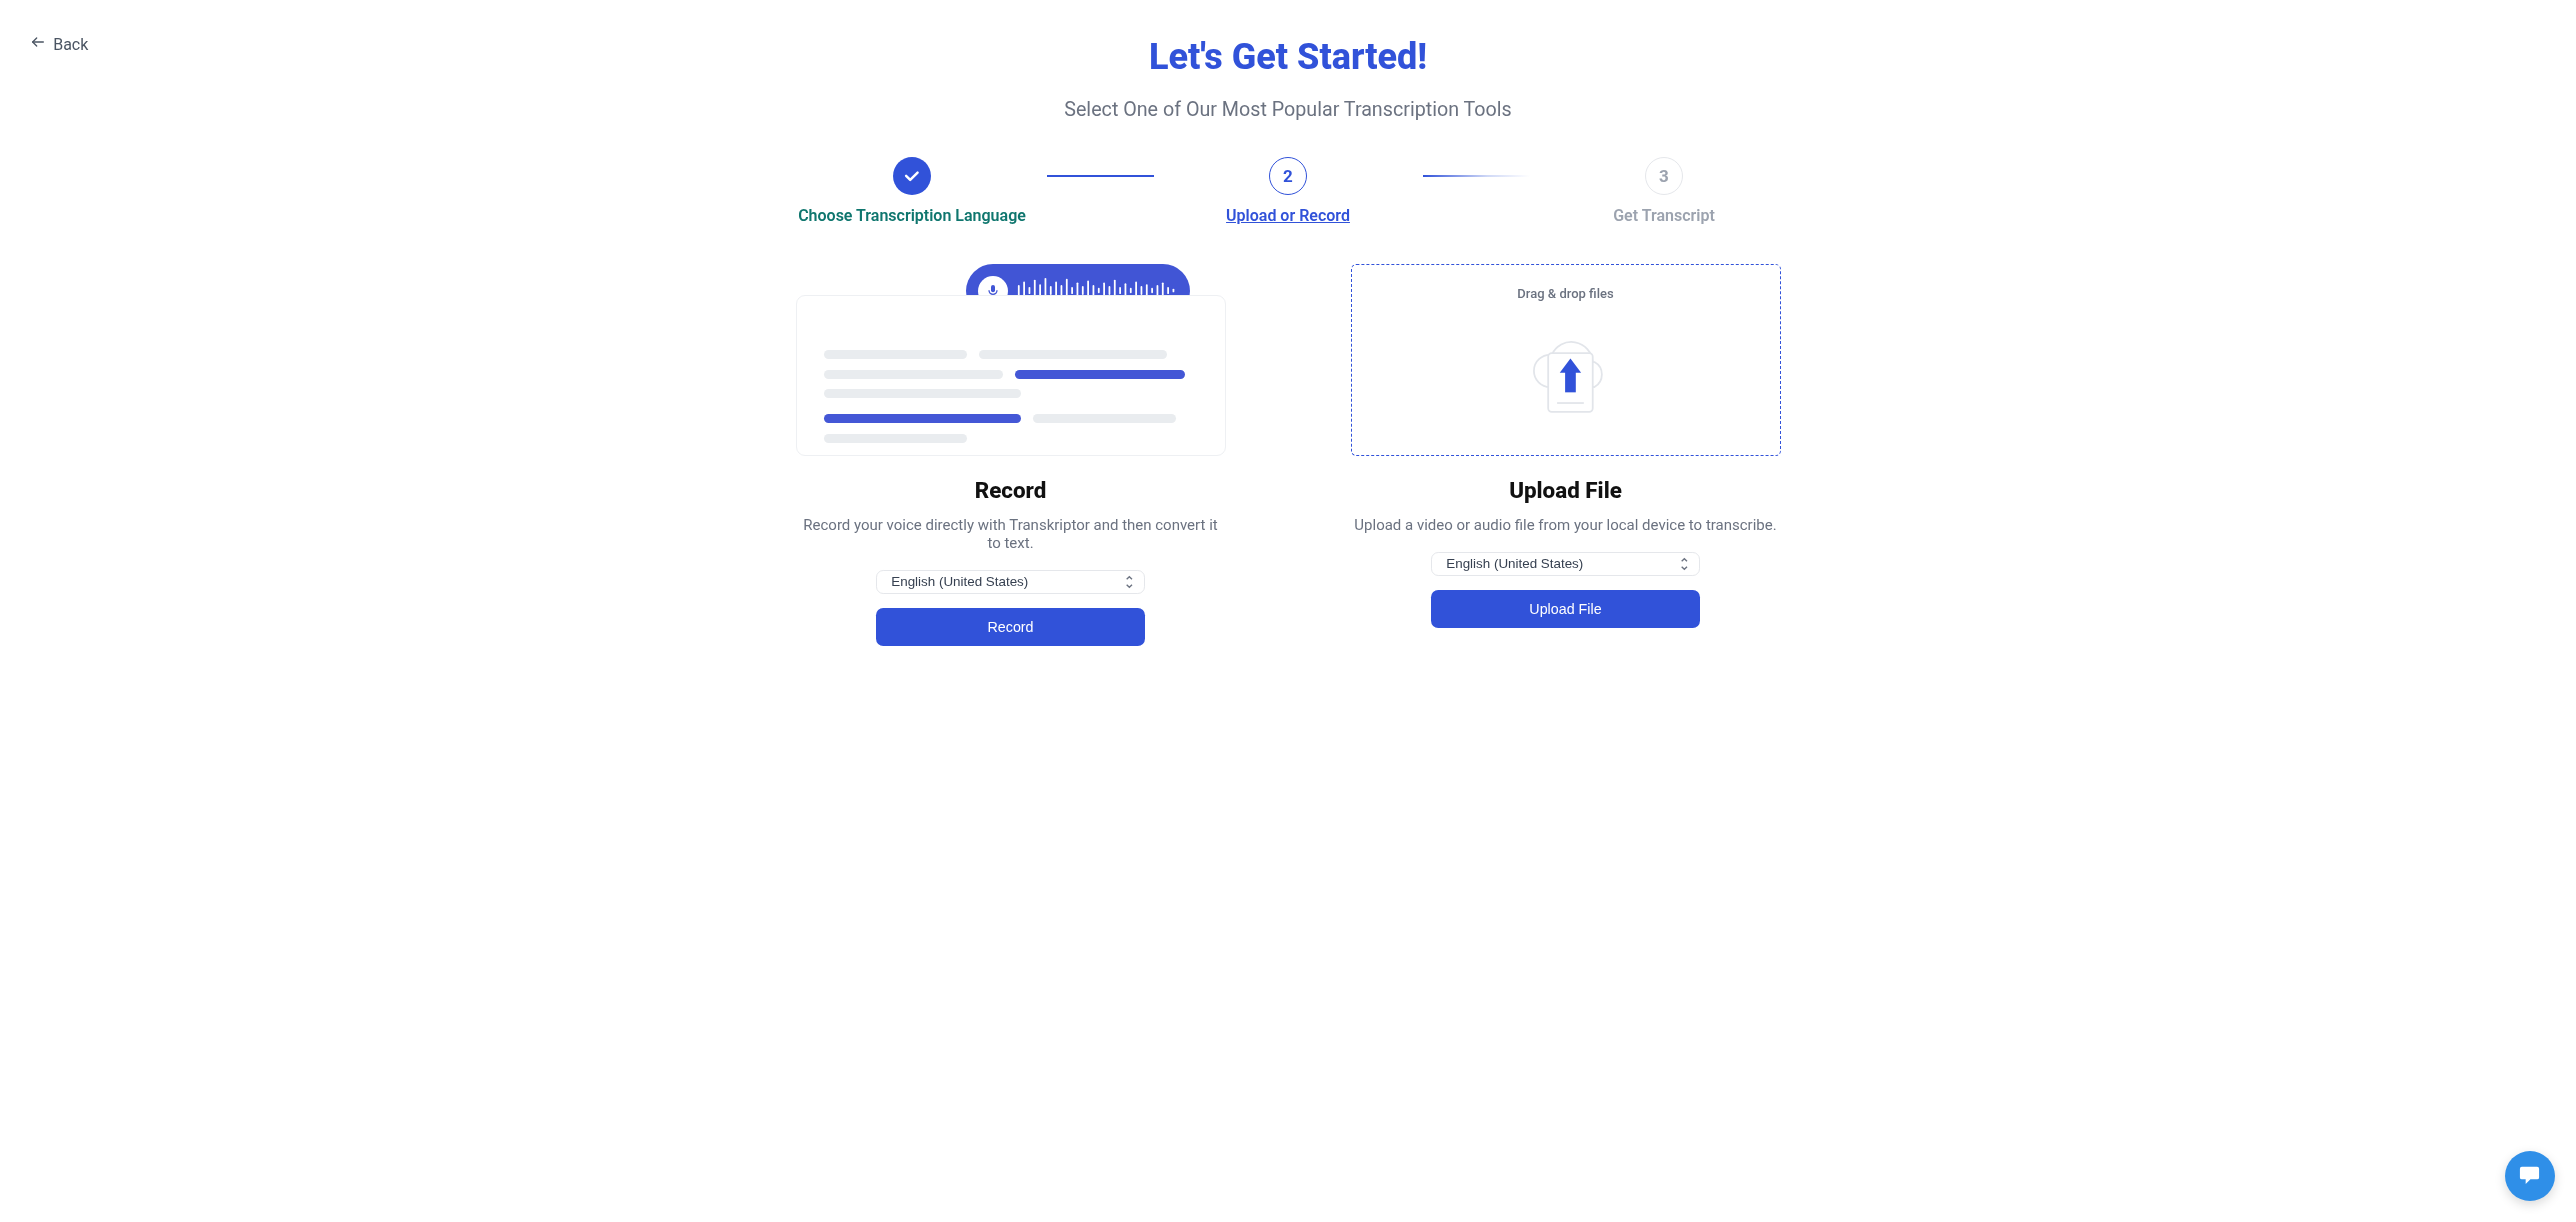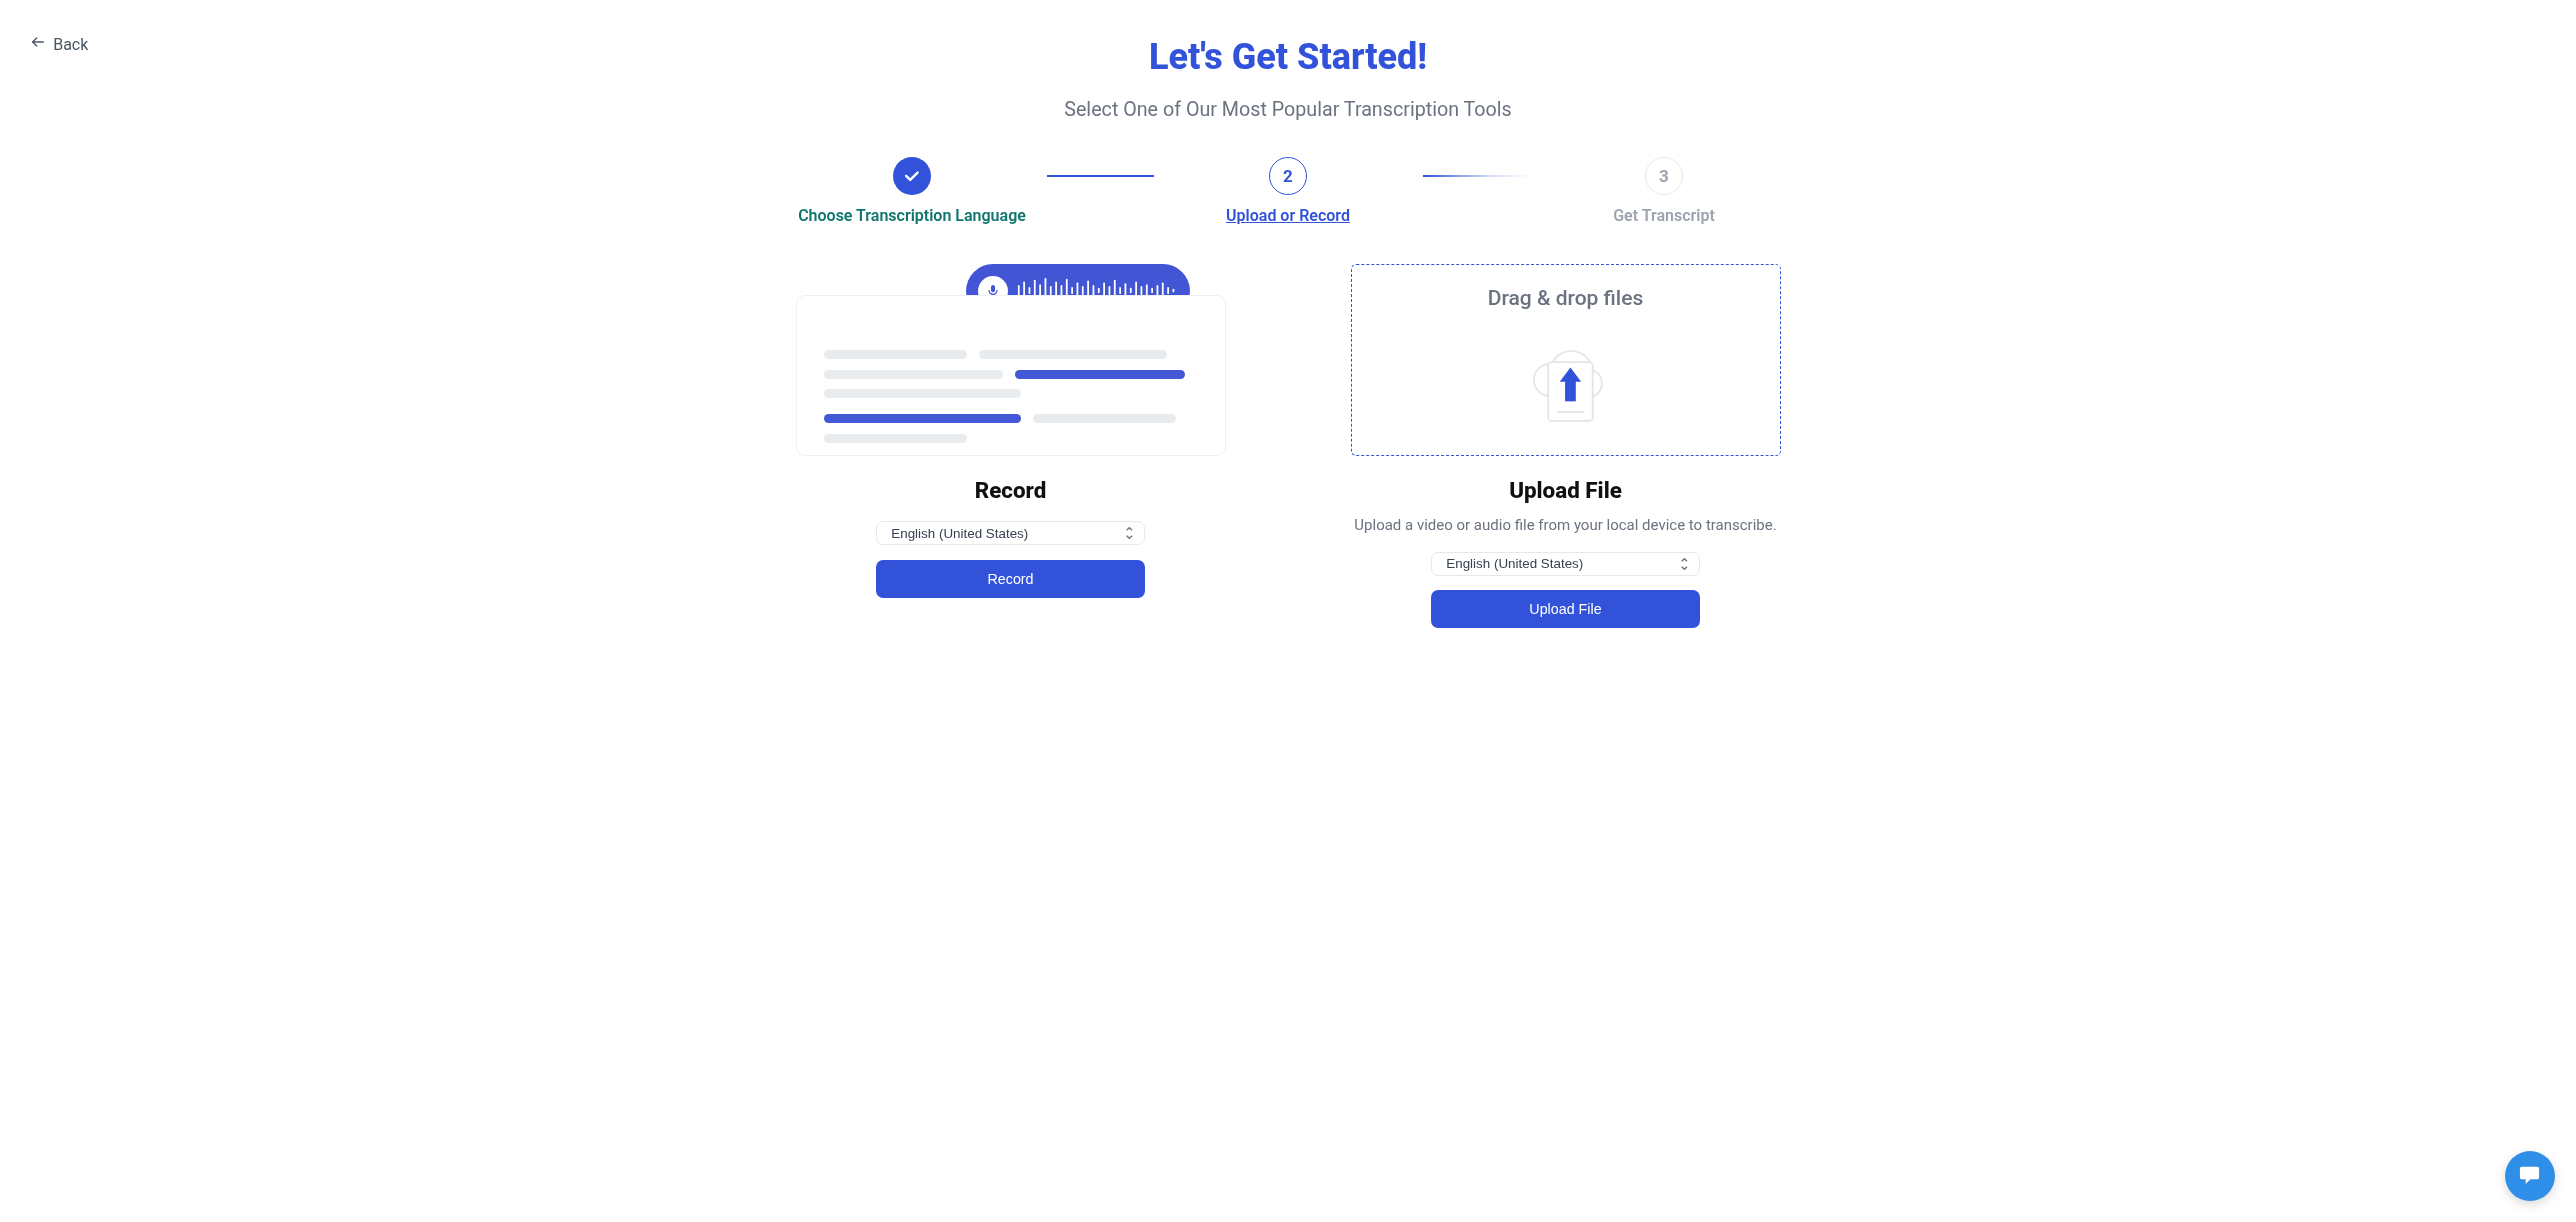--- a/index.html
+++ b/index.html
@@ -145,21 +145,21 @@
     border: 1.8px dashed #3152d9;
     border-radius: 5.4px;
     display: flex;
     flex-direction: column;
     align-items: center;
     justify-content: flex-start;
     padding-top: 21.5px;
     cursor: pointer;
   }
   .drop-label {
-    font-size: 21px;
+    font-size: 13px;
     color: #6b7280;
     font-weight: 500;
   }
   .cloud-wrap { margin-top: 18px; position: relative; width: 98px; height: 95px; }
   .card-title {
     font-size: 22.4px;
     font-weight: 800;
     margin-top: 21.5px;
     color: #111;
   }
@@ -328,20 +328,21 @@
           <div class="row" style="margin-top:16px">
               <div class="bar blue" style="width:197px"></div>
               <div class="bar grey" style="width:143px"></div>
             </div>
           <div class="row">
               <div class="bar grey" style="width:143px"></div>
             </div>
         </div>
       </div>
       <div class="card-title">Record</div>
+      <div class="card-desc">Record your voice directly with Transkriptor and then convert it to text.</div>
       <div class="select-wrap">
         <input class="lang-input" readonly="" value="English (United States)" style="">
         <span class="select-chevrons">
           <svg viewBox="0 0 12 18">
               <polyline points="3 6 6 3 9 6"></polyline>
               <polyline points="3 12 6 15 9 12"></polyline>
             </svg>
         </span>
       </div>
       <button class="primary-btn">Record</button>

